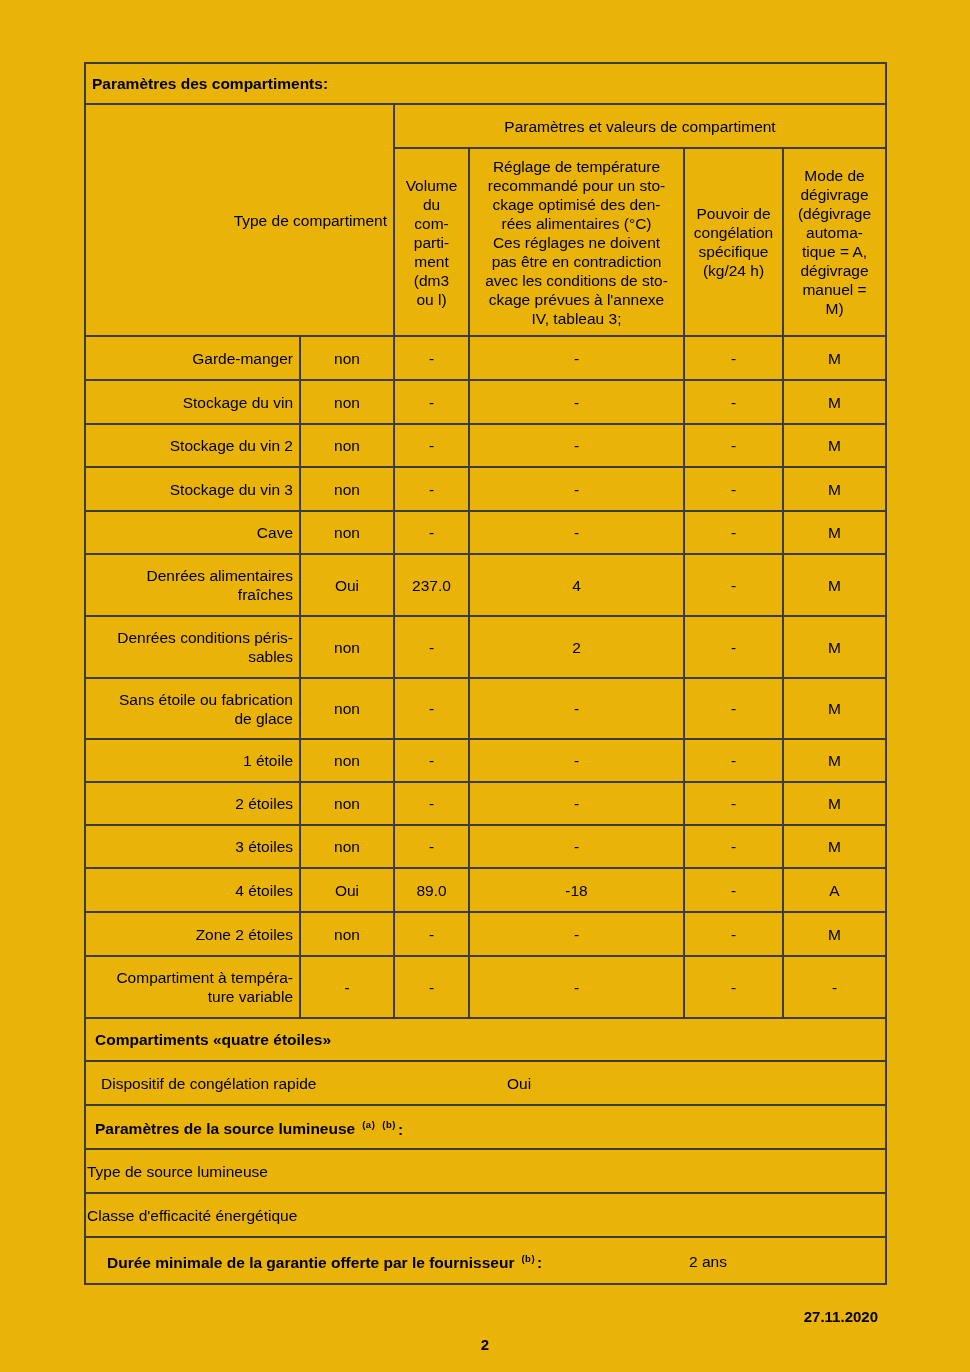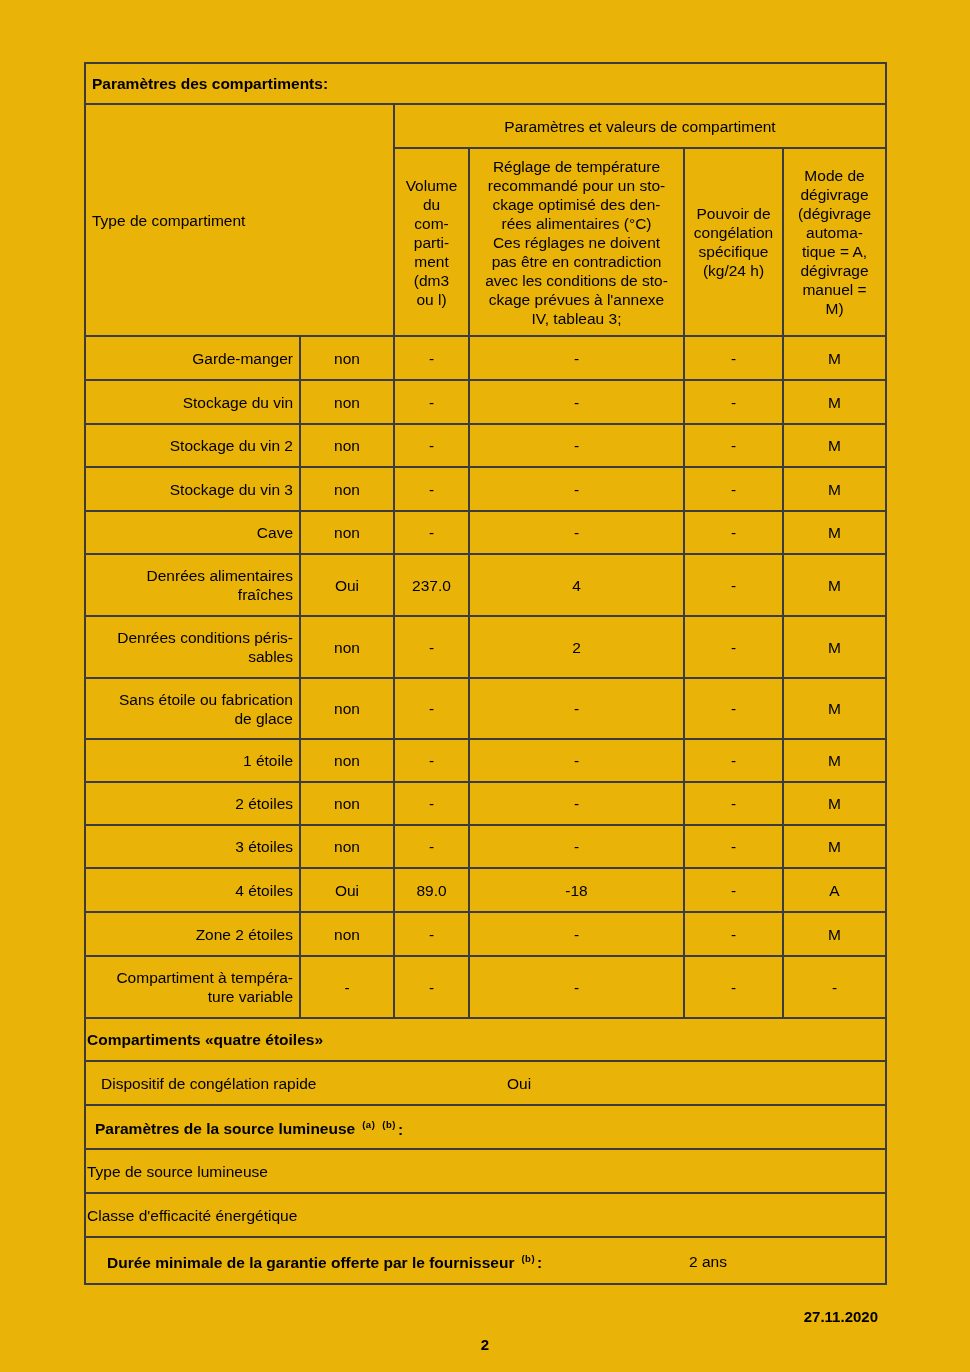--- a/index.html
+++ b/index.html
@@ -32,21 +32,21 @@
     vertical-align: middle;
     overflow: hidden;
   }
   .bold { font-weight: bold; }
   .title-cell {
     font-weight: bold;
     padding-left: 9px;
     font-size: 16px;
   }
   .type-hdr {
-    text-align: left;
+    text-align: right;
     vertical-align: middle;
   }
   .group-hdr {
     text-align: center;
     vertical-align: middle;
   }
   .colhdr {
     text-align: center;
     vertical-align: top;
     padding-top: 8px;
@@ -257,21 +257,21 @@
       <td class="name">Compartiment à tempéra-
 ture variable</td>
       <td class="val">-</td>
       <td class="val">-</td>
       <td class="val">-</td>
       <td class="val">-</td>
       <td class="val">-</td>
     </tr>
 
     <tr style="height:43px">
-      <td colspan="6" class="bold" style="padding-left:1px">Compartiments «quatre étoiles»</td>
+      <td colspan="6" class="bold" style="padding-left:9px">Compartiments «quatre étoiles»</td>
     </tr>
     <tr style="height:44px">
       <td colspan="6" class="rel" style="padding-left:15px">
         <span>Dispositif de congélation rapide</span>
         <span class="float-val" style="left:421px">Oui</span>
       </td>
     </tr>
     <tr style="height:44px">
       <td colspan="6" class="bold" style="padding-left:9px">
         <span>Paramètres de la source lumineuse</span><sup class="note">(a)</sup><sup class="note">(b)</sup><span class="tail">:</span>

